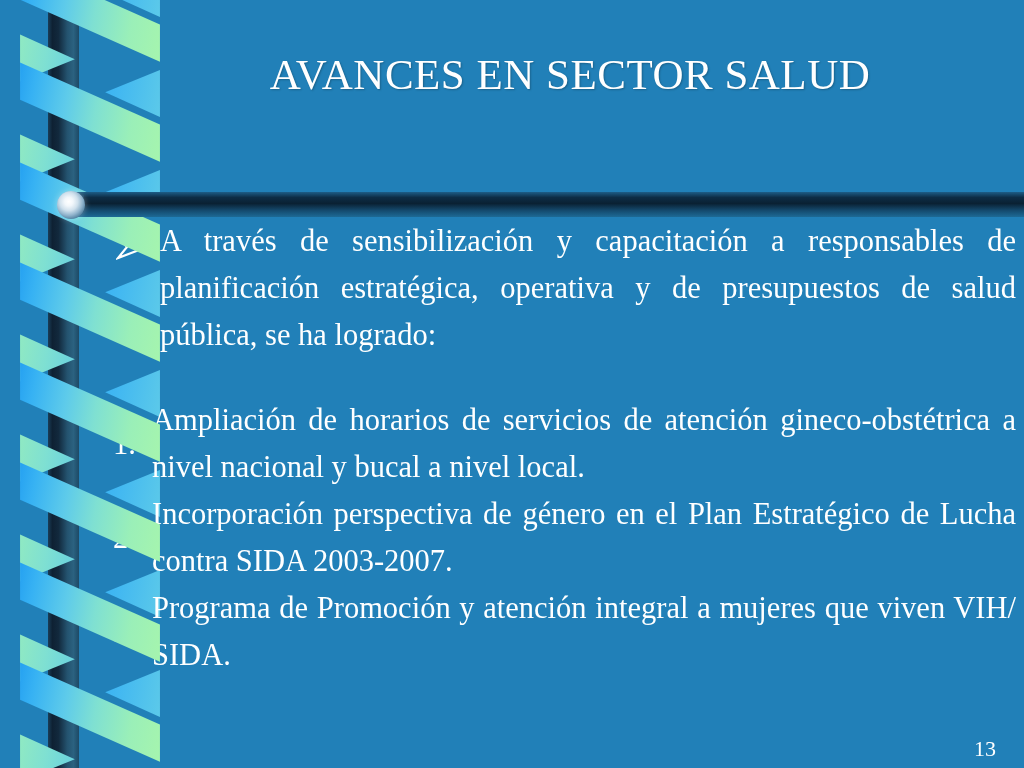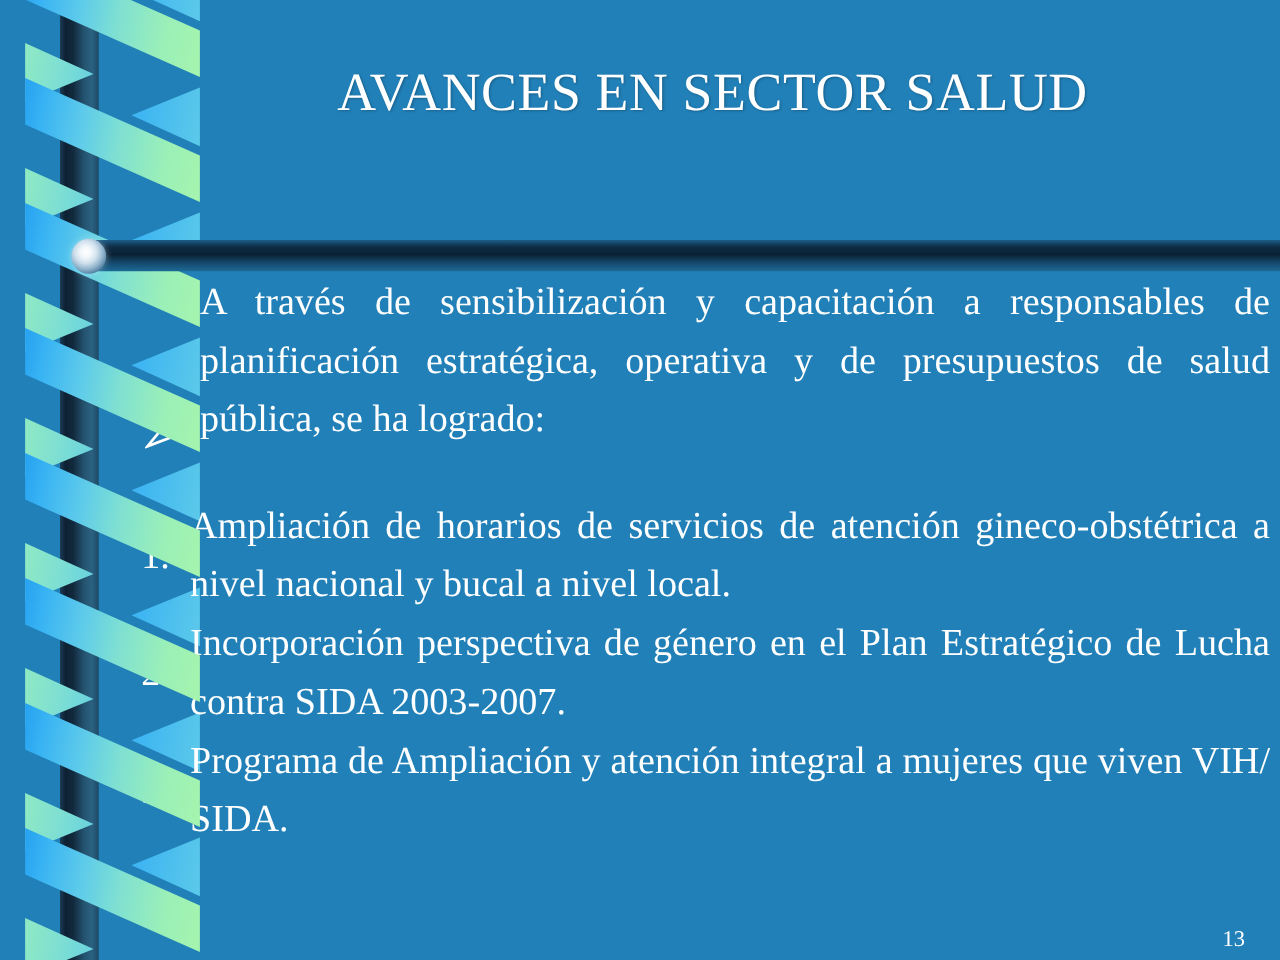--- a/index.html
+++ b/index.html
@@ -154,21 +154,21 @@
   .content {
     position: absolute;
     left: 104px;
     top: 218px;
     width: 916px;
     color: #ffffff;
   }
 
   .bullet-para {
     display: flex;
-    align-items: flex-end;
+    align-items: flex-start;
     margin: 0 0 0 0;
   }
   .bullet-glyph {
     flex: 0 0 auto;
     width: 56px;
     color: #ffffff;
     font-size: 30px;
     line-height: 48px;
     text-align: left;
     padding-left: 12px;
@@ -215,21 +215,21 @@
     color: #ffffff;
     padding-right: 4px;
   }
 
   
   .page-number {
     position: absolute;
     right: 28px;
     bottom: 8px;
     color: #ffffff;
-    font-size: 18px;
+    font-size: 22px;
     line-height: 1;
     font-family: "Liberation Serif", "DejaVu Serif", serif;
   }
 </style>
 </head>
 <body>
 
 <div class="slide">
 
   <div class="helix">
@@ -350,21 +350,21 @@
         <li class="num-item">
           <span class="num-marker">1.</span>
           <span class="num-body">Ampliación de horarios de servicios de atención gineco-obstétrica a nivel nacional y bucal a nivel local.</span>
         </li>
         <li class="num-item">
           <span class="num-marker">2.</span>
           <span class="num-body">Incorporación perspectiva de género en el Plan Estratégico de Lucha contra SIDA 2003-2007.</span>
         </li>
         <li class="num-item">
           <span class="num-marker">3.</span>
-          <span class="num-body">Programa de Ampliación y atención integral a mujeres que viven  VIH/ SIDA.</span>
+          <span class="num-body">Programa de Promoción y atención integral a mujeres que viven  VIH/ SIDA.</span>
         </li>
       </ol>
 
   </div>
 
   <div class="page-number">13</div>
 
 </div>
 
 </body></html>

